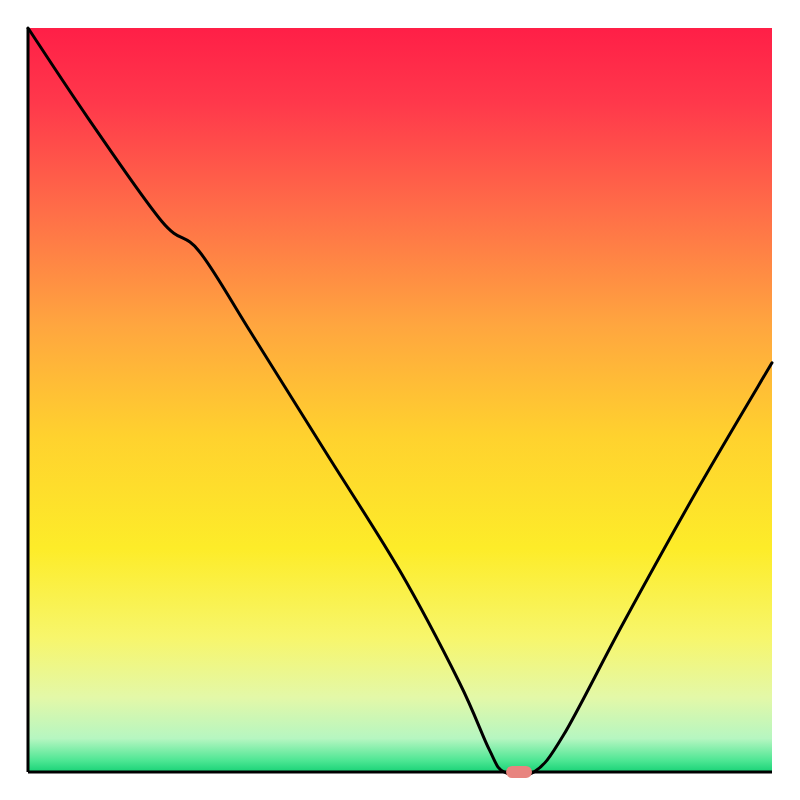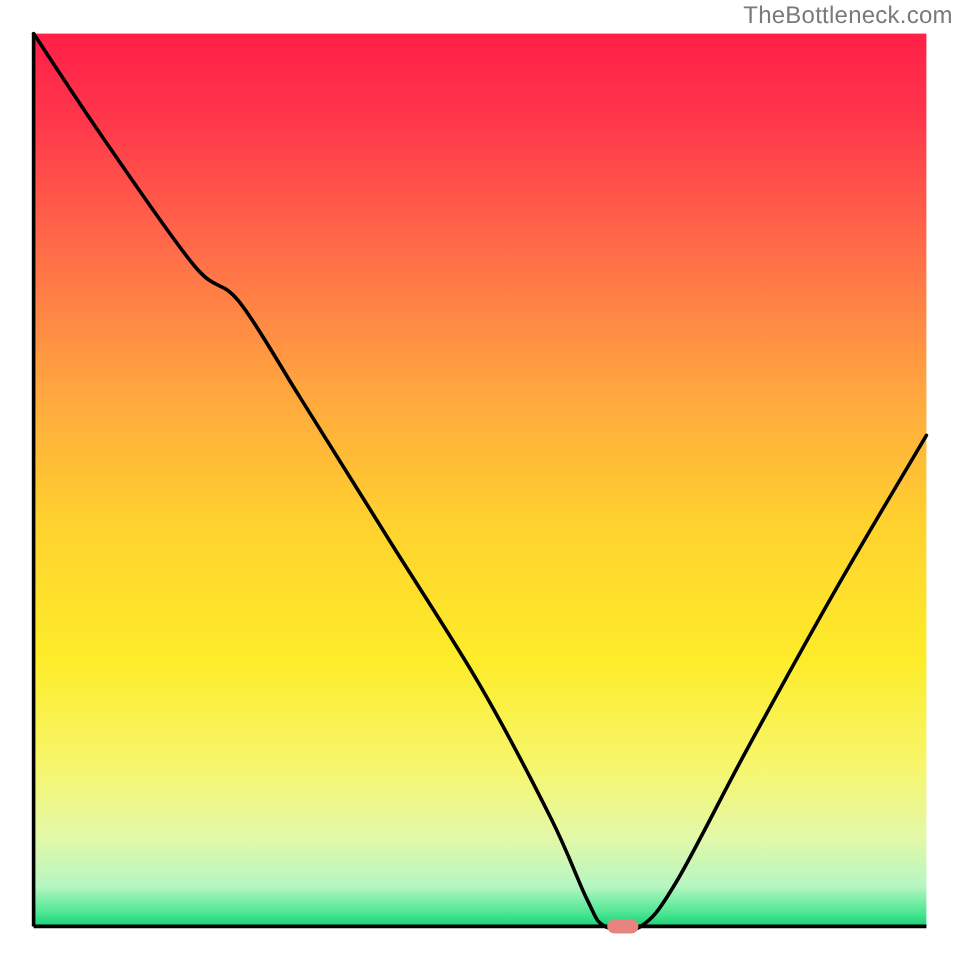--- a/index.html
+++ b/index.html
@@ -55,14 +55,13 @@
     <rect id="plot-bg" fill="url(#bg-grad)" x="28" y="28" width="744" height="744"></rect>
 
     <line id="axis-left" stroke="#000" stroke-width="3" x1="28" y1="28" x2="28" y2="772"></line>
     <line id="axis-bottom" stroke="#000" stroke-width="3" x1="28" y1="772" x2="772" y2="772"></line>
 
     <path id="curve" fill="none" stroke="#000" stroke-width="3" stroke-linejoin="round" stroke-linecap="round" d="M 28 28 C 37.92 42.879999999999995, 65.20000000000002 85.03999999999996, 87.52000000000001 117.27999999999997 C 109.84 149.51999999999998, 143.32 199.12000000000003, 161.92 221.44000000000005 C 180.51999999999998 243.76000000000008, 184.24 232.60000000000005, 199.12 251.20000000000005 C 214 269.80000000000007, 230.11999999999998 299.56000000000006, 251.2 333.04 C 272.28 366.52, 300.8 412.4, 325.6 452.08 C 350.40000000000003 491.76, 377.68 532.68, 400 571.12 C 422.32 609.5600000000001, 444.64 652.96, 459.52 682.72 C 474.4 712.48, 481.84 734.8, 489.28 749.68 C 496.71999999999997 764.56, 496.72 768.28, 504.16 772 C 511.6 775.72, 524.0000000000001 778.2, 533.9200000000001 772 C 543.84 765.8, 548.8 759.5999999999999, 563.68 734.8 C 578.56 710, 600.88 664.12, 623.2 623.2 C 645.5200000000001 582.2800000000001, 672.8000000000001 532.68, 697.6 489.28 C 722.4 445.87999999999994, 759.6 383.87999999999994, 772 362.79999999999995"></path>
 
     <rect id="marker" rx="6" ry="6" height="12" width="26" x="506.03999999999996" y="766" fill="#e8847f"></rect>
   </svg>
 
-  <div class="watermark">TheBottleneck.com</div>
 </div>
 
 </body></html>

